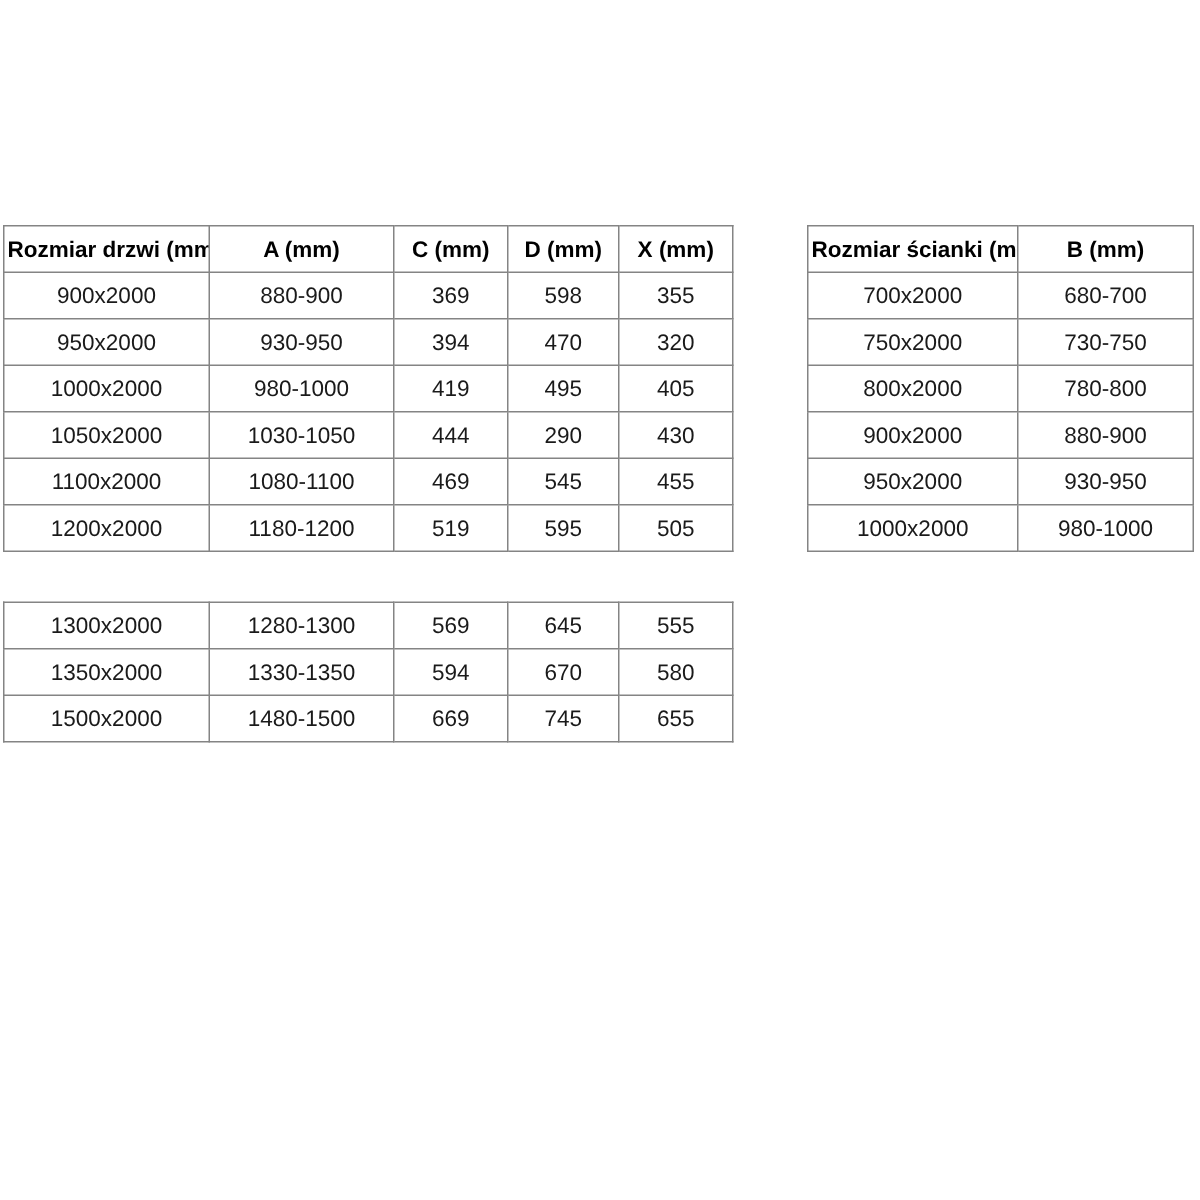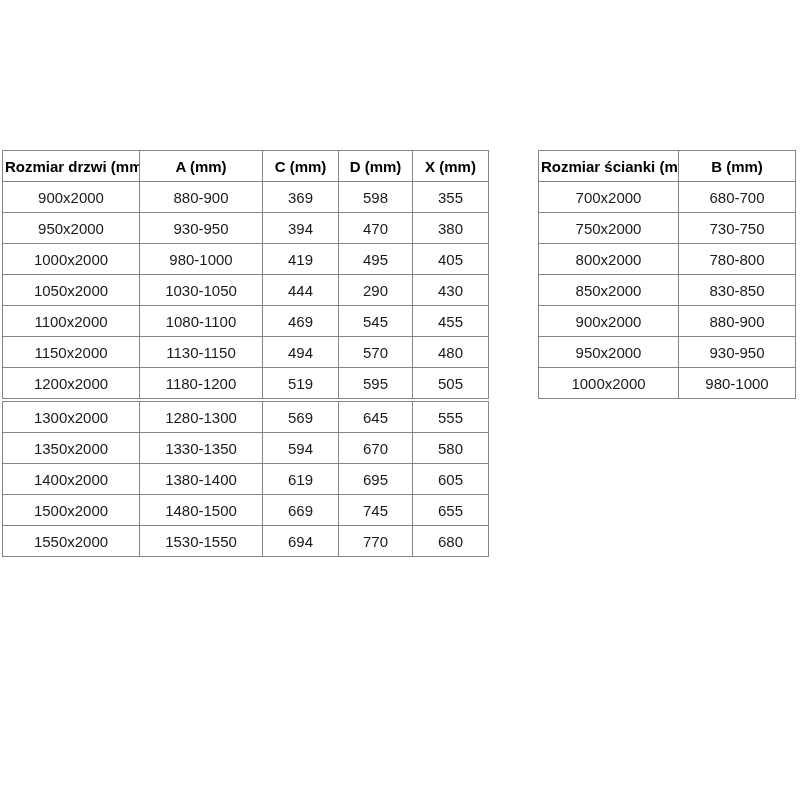--- a/index.html
+++ b/index.html
@@ -67,21 +67,21 @@
         <td>880-900</td>
         <td>369</td>
         <td>598</td>
         <td>355</td>
       </tr>
       <tr>
         <td>950x2000</td>
         <td>930-950</td>
         <td>394</td>
         <td>470</td>
-        <td>380</td>
+        <td>320</td>
       </tr>
       <tr>
         <td>1000x2000</td>
         <td>980-1000</td>
         <td>419</td>
         <td>495</td>
         <td>405</td>
       </tr>
       <tr>
         <td>1050x2000</td>
@@ -89,27 +89,20 @@
         <td>444</td>
         <td>290</td>
         <td>430</td>
       </tr>
       <tr>
         <td>1100x2000</td>
         <td>1080-1100</td>
         <td>469</td>
         <td>545</td>
         <td>455</td>
-      </tr>
-      <tr>
-        <td>1150x2000</td>
-        <td>1130-1150</td>
-        <td>494</td>
-        <td>570</td>
-        <td>480</td>
       </tr>
       <tr>
         <td>1200x2000</td>
         <td>1180-1200</td>
         <td>519</td>
         <td>595</td>
         <td>505</td>
       </tr>
     </tbody>
 </table>
@@ -131,39 +124,25 @@
         <td>555</td>
       </tr>
       <tr>
         <td>1350x2000</td>
         <td>1330-1350</td>
         <td>594</td>
         <td>670</td>
         <td>580</td>
       </tr>
       <tr>
-        <td>1400x2000</td>
-        <td>1380-1400</td>
-        <td>619</td>
-        <td>695</td>
-        <td>605</td>
-      </tr>
-      <tr>
         <td>1500x2000</td>
         <td>1480-1500</td>
         <td>669</td>
         <td>745</td>
         <td>655</td>
-      </tr>
-      <tr>
-        <td>1550x2000</td>
-        <td>1530-1550</td>
-        <td>694</td>
-        <td>770</td>
-        <td>680</td>
       </tr>
     </tbody>
 </table>
 
 <table class="tbl" id="walls-table">
   <colgroup>
     <col style="width:140px">
       <col style="width:117px">
   </colgroup>
   <thead>
@@ -179,24 +158,20 @@
       </tr>
       <tr>
         <td>750x2000</td>
         <td>730-750</td>
       </tr>
       <tr>
         <td>800x2000</td>
         <td>780-800</td>
       </tr>
       <tr>
-        <td>850x2000</td>
-        <td>830-850</td>
-      </tr>
-      <tr>
         <td>900x2000</td>
         <td>880-900</td>
       </tr>
       <tr>
         <td>950x2000</td>
         <td>930-950</td>
       </tr>
       <tr>
         <td>1000x2000</td>
         <td>980-1000</td>

